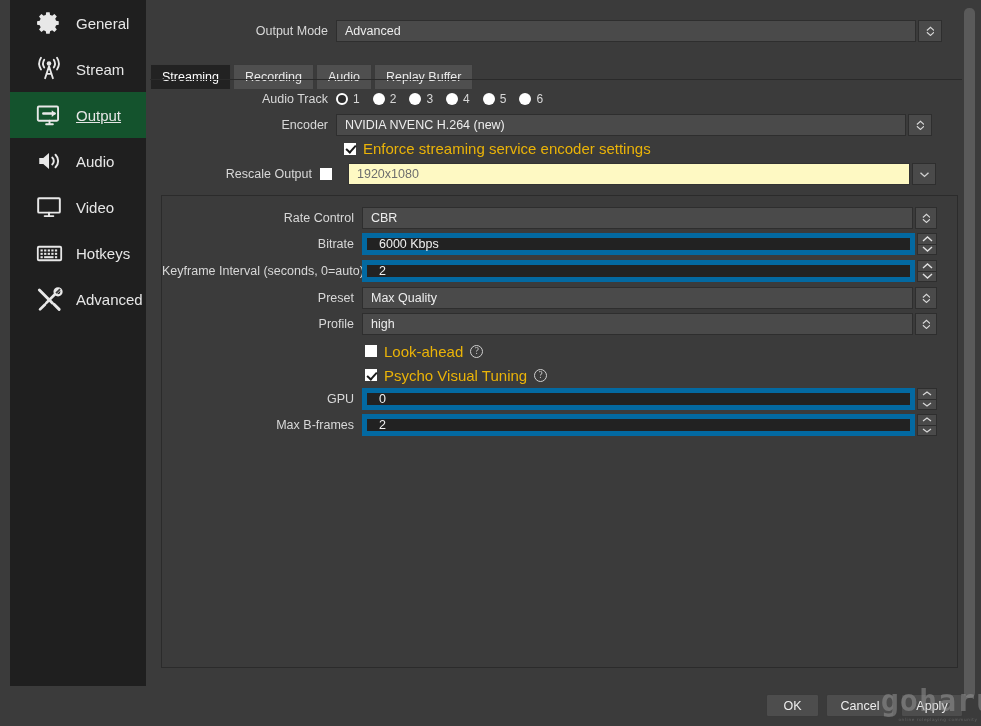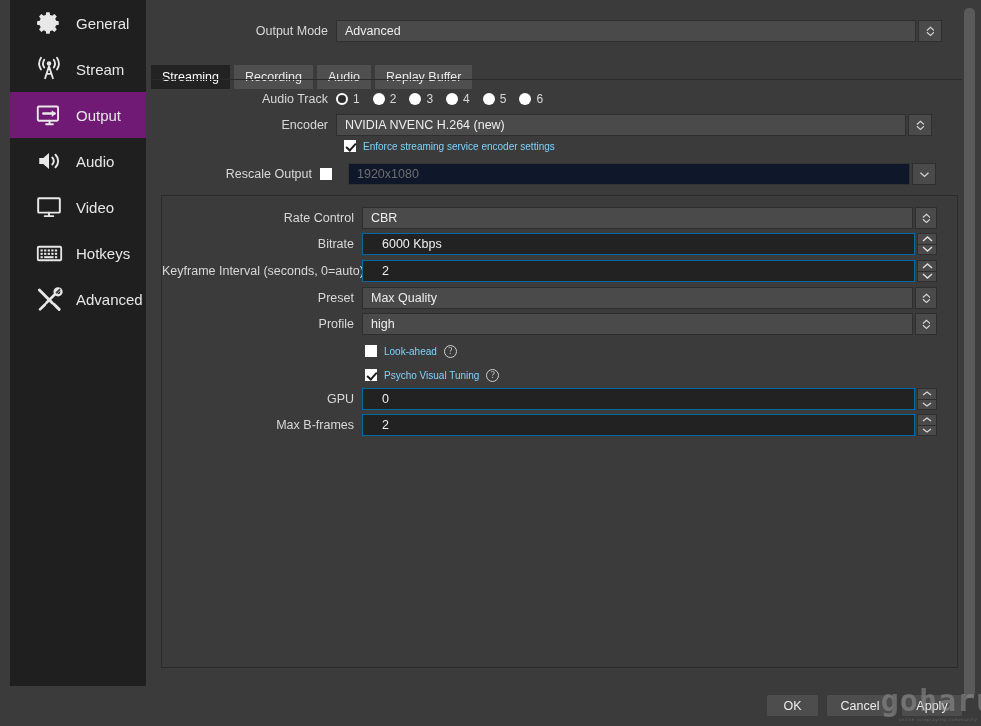--- a/index.html
+++ b/index.html
@@ -24,21 +24,21 @@
   }
   .side-item {
     position: relative;
     display: flex; align-items: center;
     height: 46px;
     padding-left: 22px;
     color: #e6e6e6;
     font-size: 15px;
     cursor: default;
   }
-  .side-item.active { background: #701a75; }
+  .side-item.active { background: #14532d; text-decoration: underline; }
   .side-icon {
     width: 34px; height: 30px;
     display: flex; align-items: center; justify-content: center;
     margin-right: 10px;
     flex: 0 0 34px;
   }
   .side-icon svg { display: block; }
   .side-label { line-height: 1; }
 
   
@@ -63,21 +63,21 @@
   .combo {
     position: relative;
     height: 22px;
     background: #4a4a4a;
     border: 1px solid #2e2e2e;
     display: flex; align-items: center;
     color: #ededed; font-size: 12.5px;
     padding-left: 8px;
     cursor: default;
   }
-  .combo.disabled { background: #0f172a; color: #6e6e6e; border-color: #333; }
+  .combo.disabled { background: #fef9c3; color: #6e6e6e; border-color: #333; }
 
   .spin-btn {
     position: absolute; right: -26px; top: 0;
     width: 24px; height: 22px;
     background: #4a4a4a;
     border: 1px solid #2e2e2e;
     display: flex; flex-direction: column;
     align-items: center; justify-content: center;
     cursor: default;
   }
@@ -143,21 +143,21 @@
   }
   .cb.checked::after {
     content: "";
     position: absolute;
     left: 3.5px; top: 0.5px;
     width: 4px; height: 8px;
     border: solid #1c1c1c;
     border-width: 0 2px 2px 0;
     transform: rotate(42deg);
   }
-  .cb-label { font-size: 10px; color: #7dd3fc; white-space: nowrap; }
+  .cb-label { font-size: 15px; color: #eab308; white-space: nowrap; }
 
   
   #rescale-row { position: absolute; left: 0; top: 163px; width: 800px; display: flex; align-items: center; }
   #rescale-label { width: 174px; padding-right: 8px; }
 
   
   #groupbox {
     position: absolute;
     left: 15px; top: 195px;
     width: 797px; height: 473px;
@@ -170,24 +170,24 @@
     height: 22px;
     display: flex; align-items: center;
   }
   .g-label { width: 200px; padding-right: 8px; }
   .field-wrap { position: relative; }
 
   .spinfield {
     position: relative;
     height: 22px;
     background: #222222;
-    border: 1px solid #0369a1;
+    border: 5px solid #0369a1;
     display: flex; align-items: center;
     color: #f0f0f0; font-size: 12.5px;
-    padding-left: 19px;
+    padding-left: 12px;
     cursor: text;
   }
   .spin-arrows {
     position: absolute; right: -22px; top: 0;
     width: 20px; height: 22px;
     display: flex; flex-direction: column;
   }
   .spin-arrows .ar {
     flex: 1;
     background: #4a4a4a;

